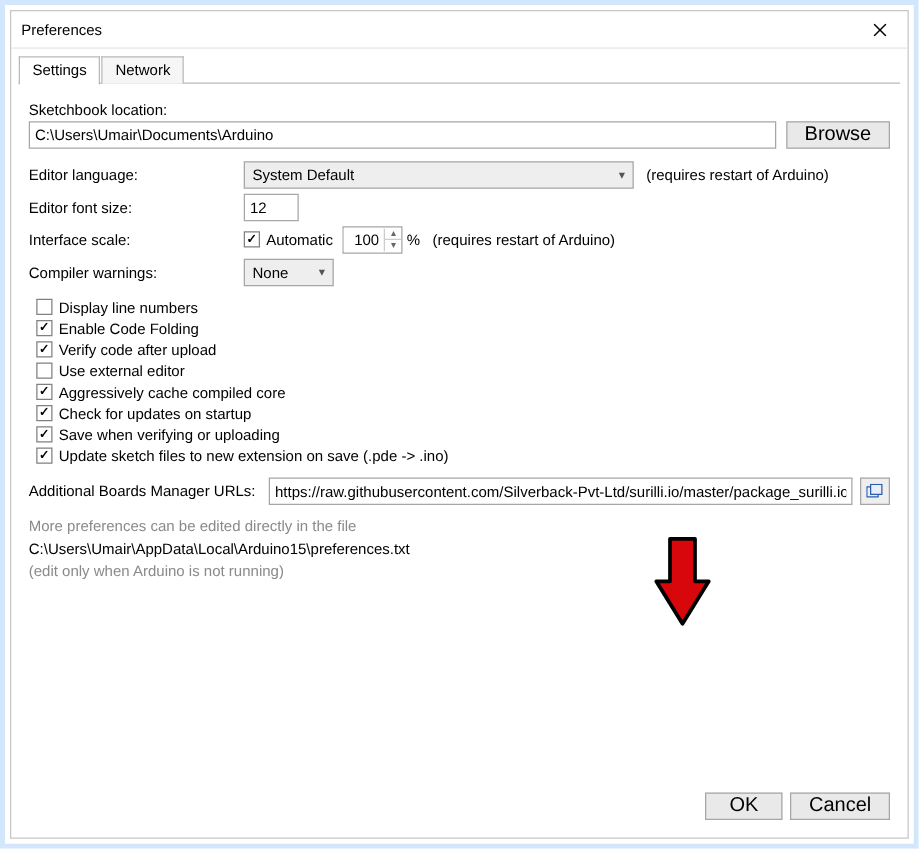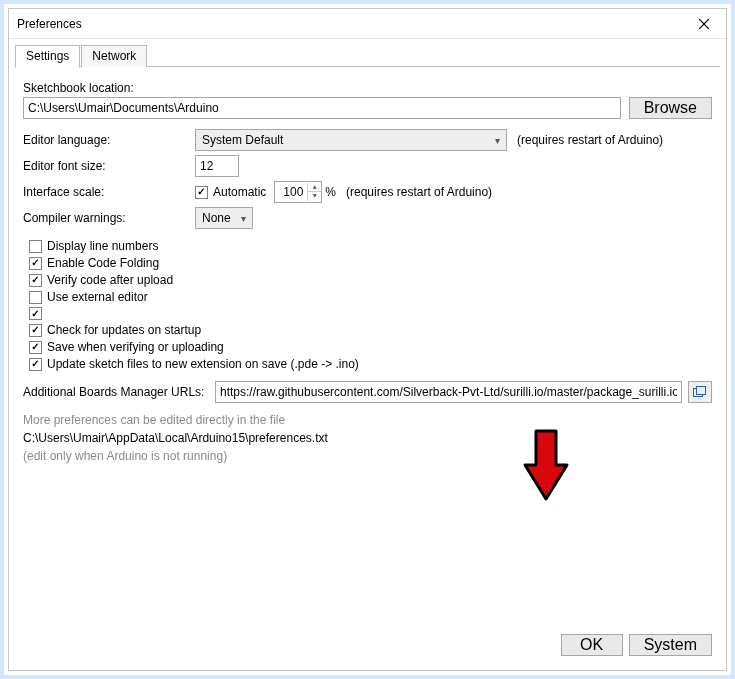--- a/index.html
+++ b/index.html
@@ -148,21 +148,20 @@
   .spinner .arrows span {
     height: 9px; line-height: 7px;
     font-size: 8px;
     text-align: center;
     color: #666;
     border-bottom: 1px solid #ccc;
   }
   .spinner .arrows span:last-child { border-bottom: none; }
   .chk {
     display: inline-flex;
-    align-items: center;
     cursor: default;
   }
   .chk .box {
     width: 13px; height: 13px;
     border: 1px solid #808080;
     background: #fff;
     margin-right: 5px;
     display: flex; align-items: center; justify-content: center;
     font-size: 10px; line-height: 10px;
     color: #000;
@@ -251,21 +250,21 @@
               <span>▾</span>
             </span>
       </span>
       <span style="margin-left:3px;">%</span>
       <span class="hint">(requires restart of Arduino)</span>
     </div>
 
 
     <div class="row" style="margin-bottom:10px;">
       <div class="label-col">Compiler warnings:</div>
-      <div class="select" style="width:58px;">
+      <div class="select" style="width:72px;">
         <span>None</span>
         <span class="chev">▾</span>
       </div>
     </div>
 
     <div class="checklist">
       <label class="chk">
             <span class="box"></span>
             <span>Display line numbers</span>
           </label>
@@ -276,20 +275,21 @@
       <label class="chk">
             <span class="box checked"></span>
             <span>Verify code after upload</span>
           </label>
       <label class="chk">
             <span class="box"></span>
             <span>Use external editor</span>
           </label>
       <label class="chk">
             <span class="box checked"></span>
+            <span>Aggressively cache compiled core</span>
           </label>
       <label class="chk">
             <span class="box checked"></span>
             <span>Check for updates on startup</span>
           </label>
       <label class="chk">
             <span class="box checked"></span>
             <span>Save when verifying or uploading</span>
           </label>
       <label class="chk">
@@ -313,19 +313,19 @@
     <div style="margin-top:10px;" class="muted">More preferences can be edited directly in the file</div>
     <div style="margin-top:4px;">C:\Users\Umair\AppData\Local\Arduino15\preferences.txt</div>
     <div style="margin-top:4px;" class="muted">(edit only when Arduino is not running)</div>
 
     <svg class="arrow-overlay" width="50" height="76">
       <path d="M15 2 L35 2 L35 36 L46 36 L25 70 L4 36 L15 36 Z" fill="#d8070b" stroke="#000" stroke-width="3" stroke-linejoin="round"></path>
     </svg>
 
     <div class="footer">
       <button class="btn">OK</button>
-      <button class="btn">System</button>
+      <button class="btn">Cancel</button>
     </div>
 
   </div>
 
 </div>
 </div>
 
 </body></html>

